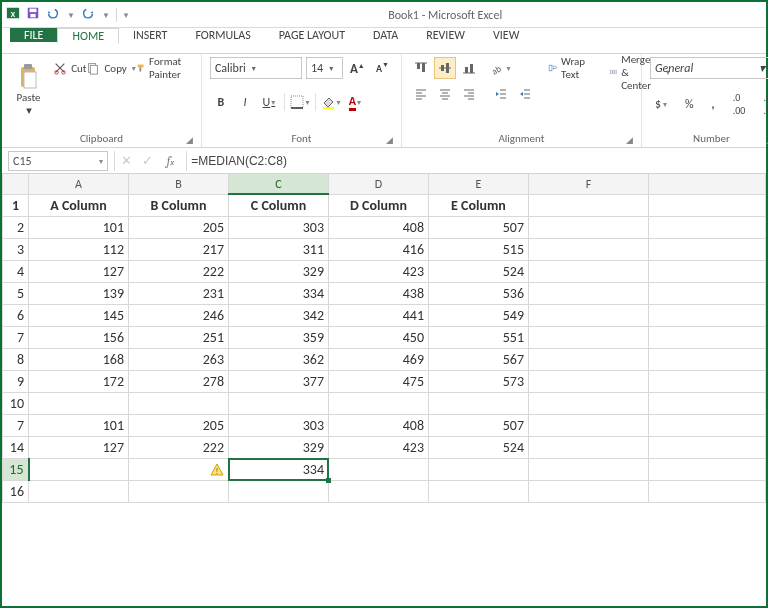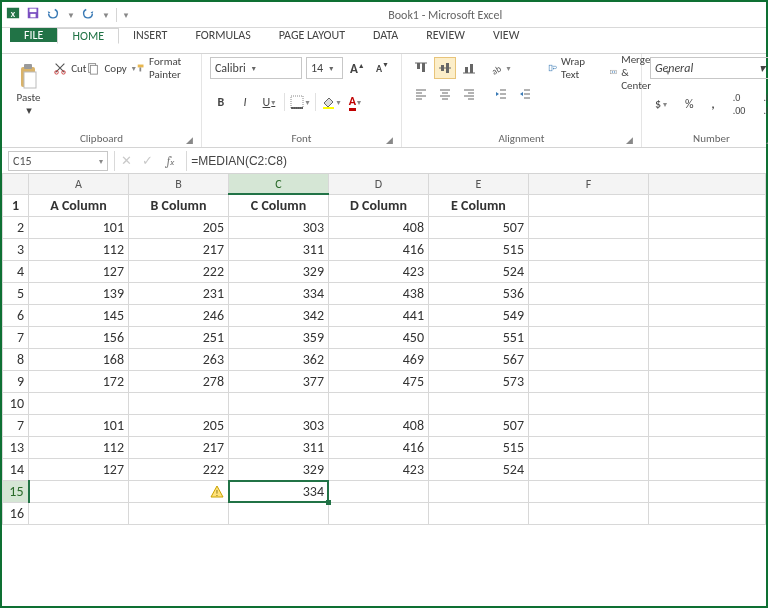--- a/index.html
+++ b/index.html
@@ -489,30 +489,20 @@
             <td class="rowhdr">7</td>
             <td>101</td>
             <td>205</td>
             <td>303</td>
             <td>408</td>
             <td>507</td>
             <td></td>
             <td></td>
           </tr>
           <tr>
-            <td class="rowhdr">13</td>
-            <td>112</td>
-            <td>217</td>
-            <td>311</td>
-            <td>416</td>
-            <td>515</td>
-            <td></td>
-            <td></td>
-          </tr>
-          <tr>
             <td class="rowhdr">14</td>
             <td>127</td>
             <td>222</td>
             <td>329</td>
             <td>423</td>
             <td>524</td>
             <td></td>
             <td></td>
           </tr>
           <tr>

